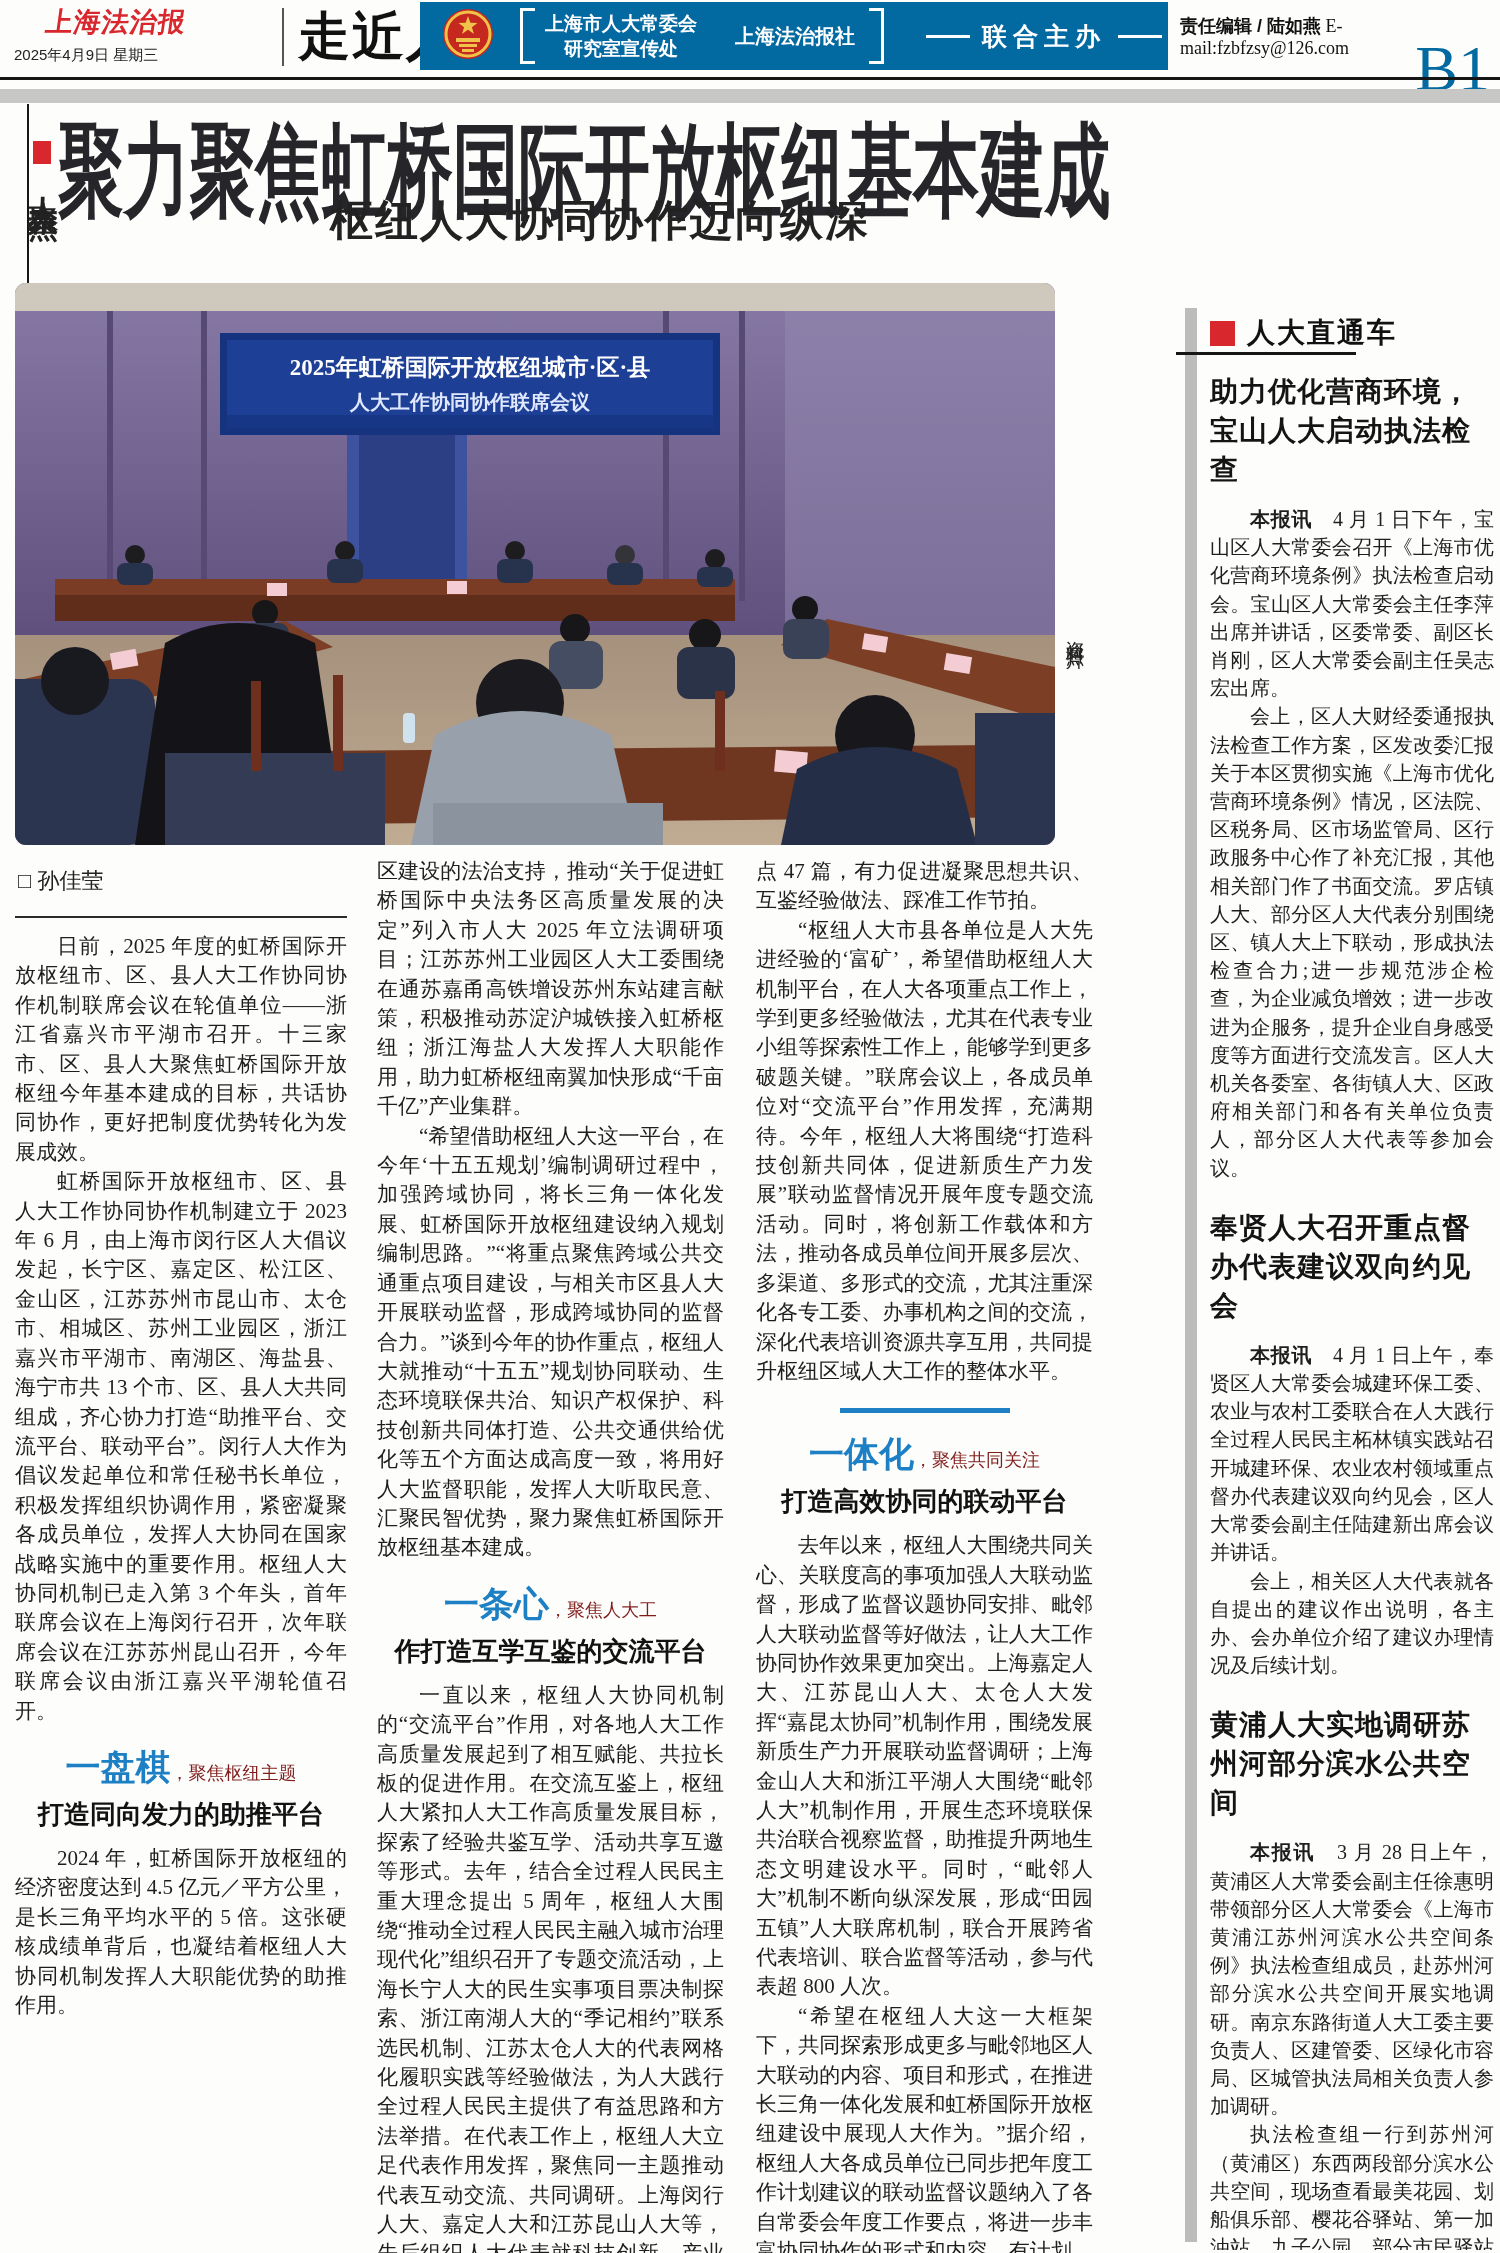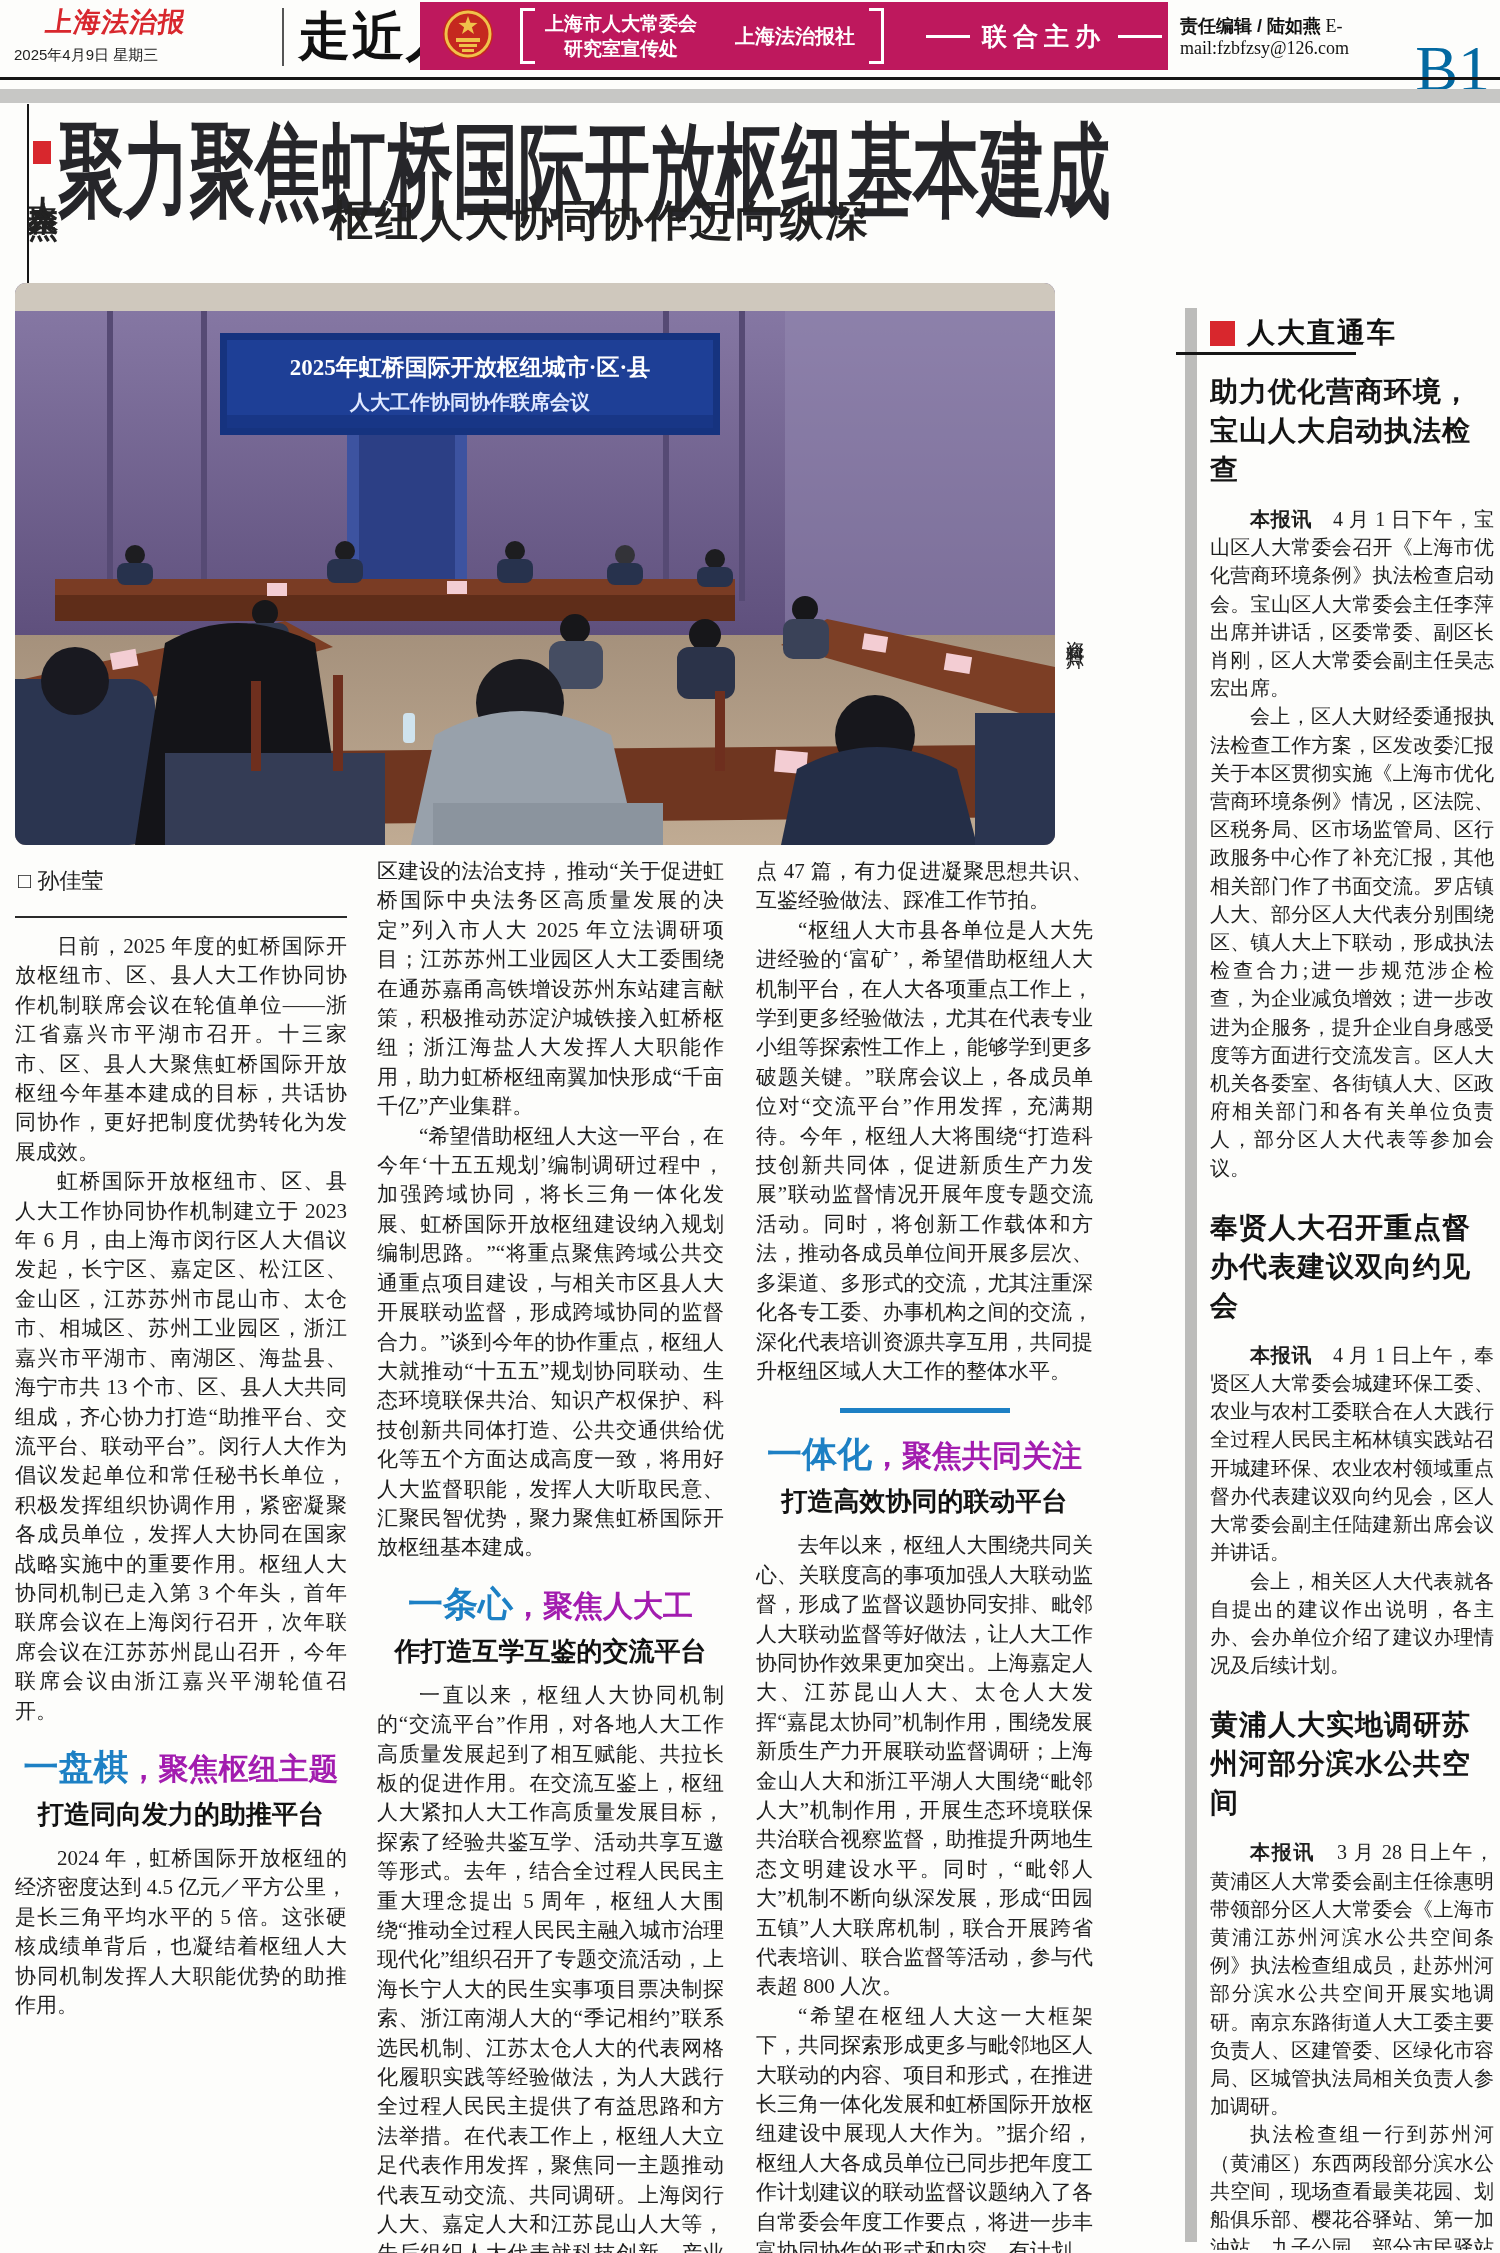--- a/index.html
+++ b/index.html
@@ -6,21 +6,21 @@
   .page{position:relative;width:1500px;height:2253px;background:#fdfdfb;overflow:hidden;
         font-family:"Liberation Serif","DejaVu Serif",serif;color:#1c1c1c;}
 
   
   .logo{position:absolute;left:46px;top:4px;font-size:27px;font-weight:bold;color:#d8272d;
         transform:skewX(-8deg);letter-spacing:1px;font-family:"Liberation Serif",serif;}
   .date{position:absolute;left:14px;top:46px;font-size:15px;color:#222;font-family:"Liberation Sans","DejaVu Sans",sans-serif;}
   .mast-divider{position:absolute;left:282px;top:8px;width:2px;height:58px;background:#555;}
   .section-title{position:absolute;left:298px;top:2px;font-size:52px;font-weight:bold;color:#111;
         font-family:"Liberation Sans","DejaVu Sans",sans-serif;letter-spacing:2px;}
-  .banner{position:absolute;left:420px;top:2px;width:748px;height:68px;background:#be185d;
+  .banner{position:absolute;left:420px;top:2px;width:748px;height:68px;background:#0369a1;
         display:flex;align-items:center;color:#fff;font-family:"Liberation Sans","DejaVu Sans",sans-serif;}
   .emblem{margin-left:22px;flex:0 0 auto;}
   .bracket{width:12px;height:50px;border:3px solid #fff;flex:0 0 auto;}
   .bracket-l{border-right:none;margin-left:26px;}
   .bracket-r{border-left:none;}
   .org1{margin:0 10px;text-align:center;font-weight:bold;font-size:19px;line-height:25px;white-space:nowrap;}
   .org2{margin:0 14px 0 28px;font-weight:bold;font-size:20px;white-space:nowrap;}
   .jointly{display:flex;align-items:center;margin-left:30px;font-weight:bold;font-size:25px;letter-spacing:6px;white-space:nowrap;}
   .jline{width:44px;height:3px;background:#fff;margin:0 12px;}
   .editor-line{position:absolute;left:1180px;top:14px;width:310px;font-size:18px;color:#111;}
@@ -57,21 +57,21 @@
   .col1{left:15px;top:932px;width:332px;height:1321px;}
   .col2{left:377px;top:857px;width:347px;height:1396px;}
   .col3{left:756px;top:857px;width:337px;height:1396px;}
 
   .body-p{margin:0;font-size:21px;line-height:29.4px;text-align:justify;text-indent:2em;color:#1e1e1e;}
   .no-indent{text-indent:0;}
 
   .subhead{text-align:center;margin:18px 0 12px;font-family:"Liberation Sans","DejaVu Sans",sans-serif;}
   .sh-l1{white-space:nowrap;}
   .sh-big{color:#1d80c4;font-size:35px;font-weight:bold;}
-  .sh-sm{color:#a21caf;font-size:30px;font-weight:bold;}
+  .sh-sm{color:#7f1d1d;font-size:18px;font-weight:normal;}
   .sh-l2{color:#121212;font-size:26px;font-weight:bold;margin-top:6px;}
   .blue-rule{width:170px;height:5px;background:#1d80c4;margin:22px auto 2px;}
 
   
   .sb-bar{position:absolute;left:1185px;top:308px;width:12px;height:1934px;background:#bcbcba;}
   .sb-underline{position:absolute;left:1176px;top:352px;width:180px;height:3px;background:#161616;}
   .sb-head{position:absolute;left:1210px;top:314px;display:flex;align-items:center;}
   .sb-square{width:25px;height:25px;background:#d8272d;margin-right:12px;}
   .sb-head-label{font-size:28px;font-weight:bold;color:#111;letter-spacing:2px;
         font-family:"Liberation Sans","DejaVu Sans",sans-serif;}

